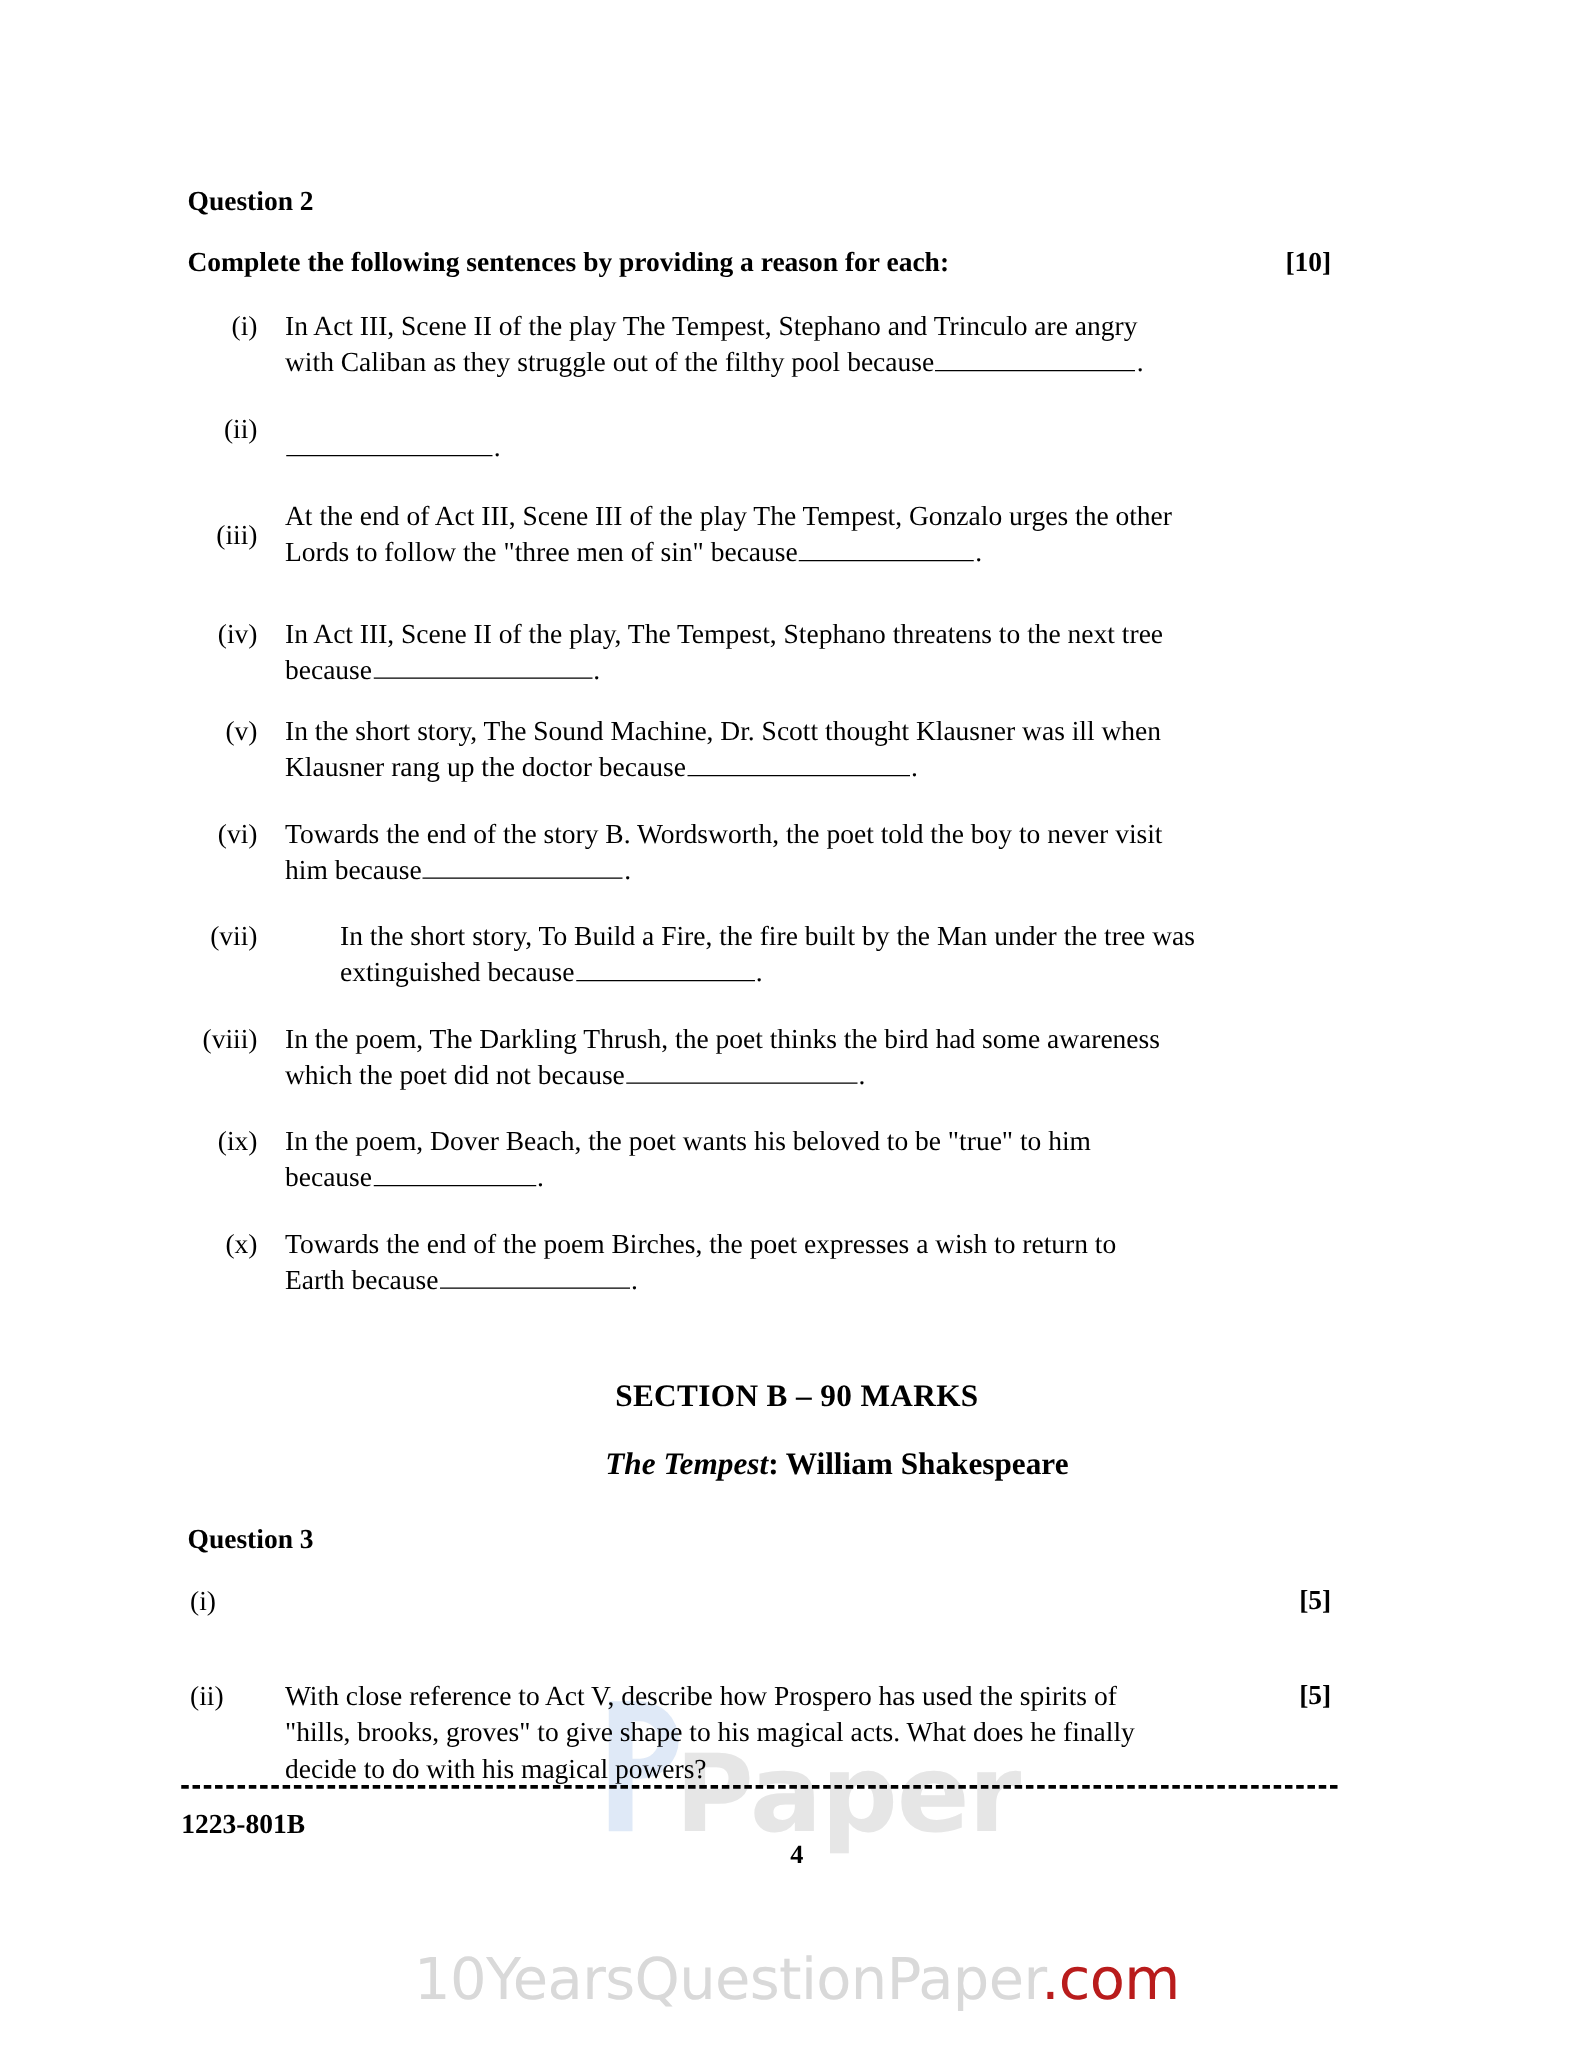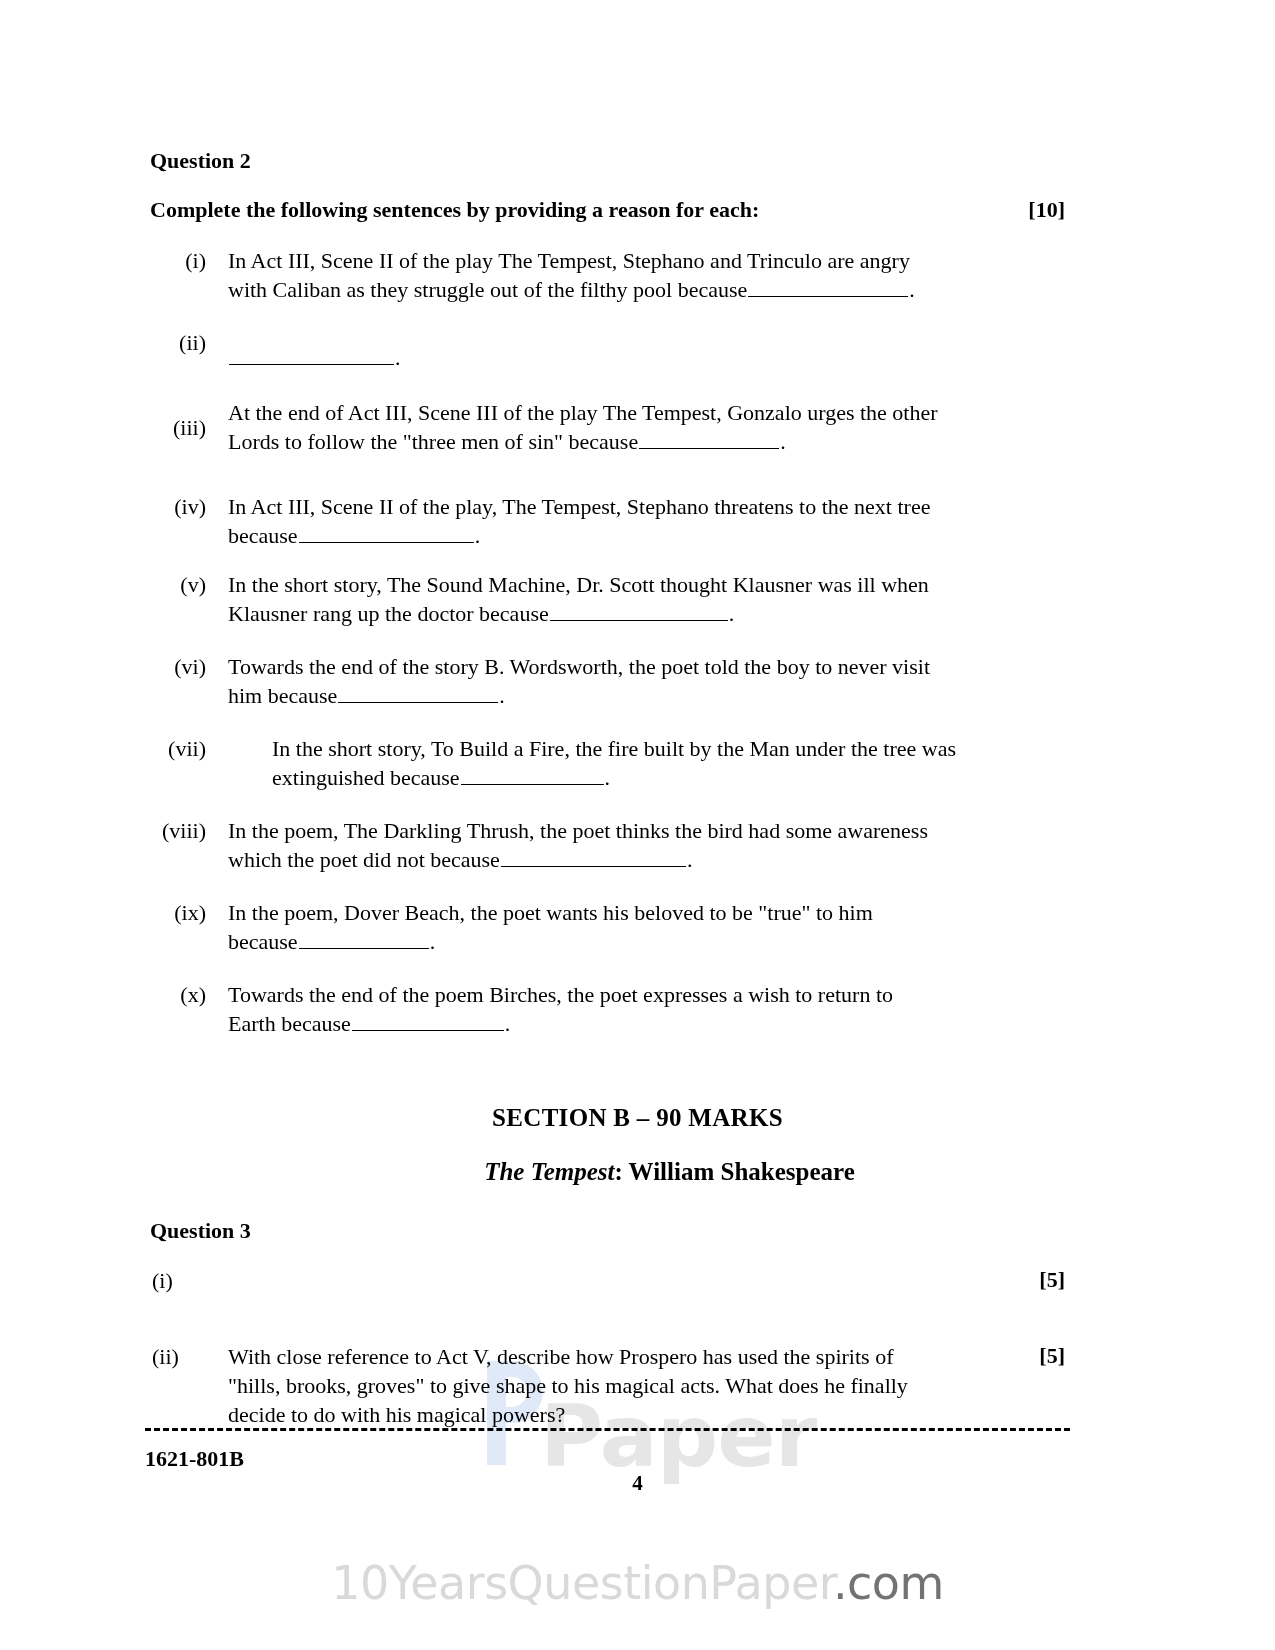--- a/index.html
+++ b/index.html
@@ -74,21 +74,21 @@
     top: 1540px;
     width: 1275px;
     text-align: center;
     font-family: "DejaVu Sans", "Liberation Sans", sans-serif;
     font-size: 46px;
     font-weight: 400;
     letter-spacing: -0.5px;
     white-space: nowrap;
   }
   .wm-bottom .wm-gray { color: #d9d9d9; }
-  .wm-bottom .wm-blue { color: #737373; }
+  .wm-bottom .wm-blue { color: #b91c1c; }
 
   
   .content {
     position: absolute;
     left: 0; top: 0;
     width: 1275px;
     height: 1650px;
     z-index: 2;
   }
 
@@ -312,17 +312,17 @@
             <span class="ln">With close reference to Act V, describe how Prospero has used the spirits of</span>
             <span class="ln">"hills, brooks, groves" to give shape to his magical acts. What does he finally</span>
             <span class="ln">decide to do with his magical powers?</span>
           </div>
         </div>
       </div>
     <div class="marks-right marks-q3-i">[5]</div>
     <div class="marks-right marks-q3-ii">[5]</div>
 
     <div class="footer-rule"></div>
-    <div class="paper-code">1621-801B</div>
+    <div class="paper-code">1223-801B</div>
     <div class="page-number">4</div>
 
   </div>
 </div>
 
 </body></html>

